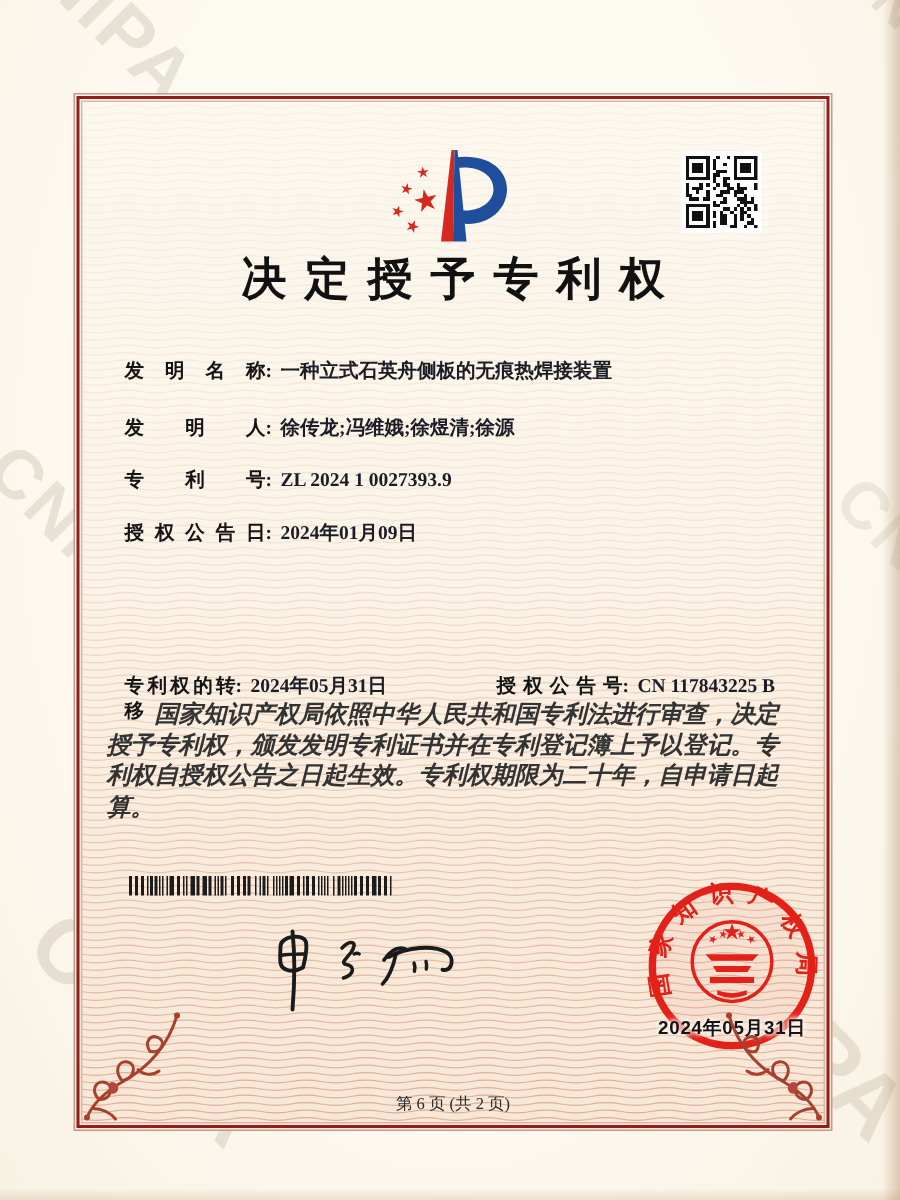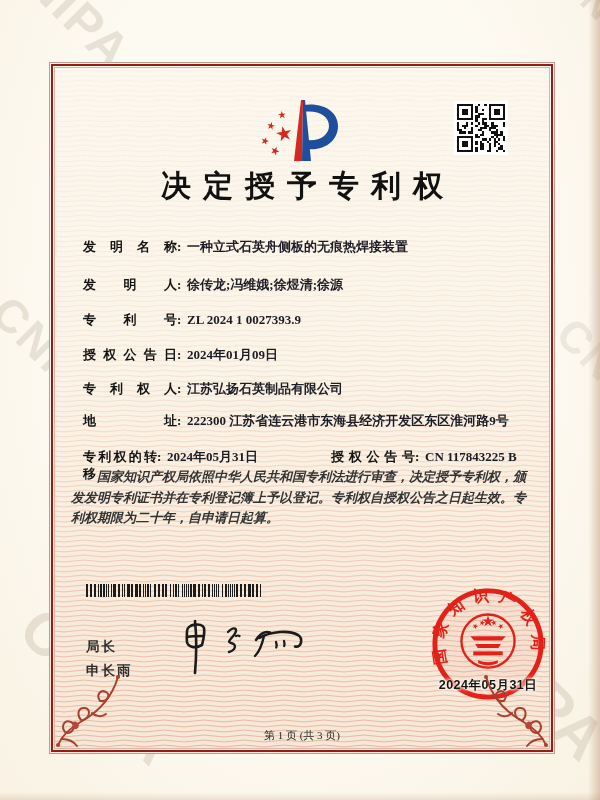--- a/index.html
+++ b/index.html
@@ -29,21 +29,21 @@
   .title{position:absolute;left:0;right:0;top:103px;text-align:center;
     font-size:30px;font-weight:bold;color:#111;letter-spacing:12px;padding-left:12px;}
   .f-row{position:absolute;left:33px;font-size:13px;line-height:17px;color:#141414;}
   .f-label{display:inline-block;width:94px;text-align:justify;text-align-last:justify;
     font-weight:bold;vertical-align:top;}
   .f-colon{display:inline-block;width:10px;font-weight:bold;vertical-align:top;}
   .f-value{display:inline-block;width:345px;font-weight:bold;color:#1c1c26;vertical-align:top;}
   .g-label{display:inline-block;width:74px;text-align:justify;text-align-last:justify;font-weight:bold;vertical-align:top;}
   .g-value{display:inline-block;font-weight:bold;color:#1c1c26;vertical-align:top;}
   .g-right{position:absolute;left:248px;top:0;font-family:Liberation Serif, serif;}
-  .body-text{position:absolute;left:21px;right:21px;top:404px;font-size:13px;line-height:20.6px;
+  .body-text{position:absolute;left:21px;right:21px;top:404px;font-size:16px;line-height:20.6px;
     font-style:italic;font-weight:bold;color:#333;}
   .body-text p{margin:0;text-indent:2em;}
   .barcode{position:absolute;left:36px;top:521px;width:180px;height:13px;display:flex;align-items:stretch;}
   .barcode div{background:#1c1c1c;height:100%;}
   .officer{position:absolute;left:36px;top:572px;font-family:"Liberation Sans","DejaVu Sans",sans-serif;
     font-size:13.5px;font-weight:bold;color:#2c2c2c;letter-spacing:2px;line-height:24px;}
   .signature{position:absolute;left:123px;top:546px;width:150px;height:82px;}
   .seal{position:absolute;left:379px;top:522px;width:118px;height:118px;}
   .seal-date{position:absolute;left:379px;top:614px;width:118px;text-align:center;
     font-family:"Liberation Sans","DejaVu Sans",sans-serif;font-size:12.5px;font-weight:bold;color:#141414;
@@ -353,26 +353,20 @@
       </div>
       <div class="f-row" style="top:213px;">
         <span class="f-label">发明人</span><span class="f-colon">:</span><span class="f-value">徐传龙;冯维娥;徐煜清;徐源</span>
       </div>
       <div class="f-row" style="top:248px;">
         <span class="f-label">专利号</span><span class="f-colon">:</span><span class="f-value">ZL 2024 1 0027393.9</span>
       </div>
       <div class="f-row" style="top:283px;">
         <span class="f-label">授权公告日</span><span class="f-colon">:</span><span class="f-value">2024年01月09日</span>
       </div>
-      <div class="f-row" style="top:317px;">
-        <span class="f-label">专利权人</span><span class="f-colon">:</span><span class="f-value">江苏弘扬石英制品有限公司</span>
-      </div>
-      <div class="f-row" style="top:349px;">
-        <span class="f-label">地址</span><span class="f-colon">:</span><span class="f-value">222300 江苏省连云港市东海县经济开发区东区淮河路9号</span>
-      </div>
       <div class="f-row" style="top:385px;width:460px;">
         <span class="g-label">专利权的转移</span><span class="f-colon">:</span><span class="g-value">2024年05月31日</span>
         <span class="g-right">
           <span class="g-label" style="width:84px;">授权公告号</span><span class="f-colon">:</span><span class="g-value">CN 117843225 B</span>
         </span>
       </div>
 
       <div class="body-text">
         <p>国家知识产权局依照中华人民共和国专利法进行审查，决定授予专利权，颁发发明专利证书并在专利登记簿上予以登记。专利权自授权公告之日起生效。专利权期限为二十年，自申请日起算。</p>
       </div>
@@ -429,24 +423,20 @@
           <div style="width: 1px; margin-right: 1px;"></div>
           <div style="width: 2px; margin-right: 2px;"></div>
           <div style="width: 2px; margin-right: 2px;"></div>
           <div style="width: 2px; margin-right: 2px;"></div>
           <div style="width: 3px; margin-right: 1px;"></div>
           <div style="width: 2px; margin-right: 2px;"></div>
           <div style="width: 2px; margin-right: 2px;"></div>
           <div style="width: 1px; margin-right: 2px;"></div>
         </div>
 
-      <div class="officer">
-        <div>局长</div>
-        <div>申长雨</div>
-      </div>
 
       <svg class="signature" viewBox="0 0 150 82" fill="none" stroke="#1b1b1b" stroke-linecap="round" stroke-linejoin="round">
         <path stroke-width="2.6" d="M14,22 C14,15 29,13 31,19 C32,25 30,32 29,36 C22,40 15,38 14,33 C13.5,29 14,25 14,22 Z"></path>
         <path stroke-width="2.4" d="M14,28 C19,27 26,27 30,27"></path>
         <path stroke-width="2.6" d="M22,12 C23.5,26 23.5,46 22,64"></path>
         <path stroke-width="2.4" d="M55,23 C61,17 66,19 61,26 C57,31 54,33 58,34 C64,35 63,41 56,43"></path>
         <path stroke-width="2.2" d="M63,27 C64.5,26.3 65.5,26.3 66.5,27"></path>
         <path stroke-width="2.5" d="M83,31 C87,25 92,22 97,23.5"></path>
         <path stroke-width="2.6" d="M86,29 C99,22 116,21 125,26 C130,29 129,39 122,37.5"></path>
         <path stroke-width="2.4" d="M91,27 C89,36 86,43 82,47"></path>
@@ -494,20 +484,20 @@
         <path d="M30,50 C24,44 26,36 33,37 C39,38 38,47 31,49"></path>
         <path d="M14,62 C8,56 12,48 19,51 C25,54 21,62 15,62"></path>
         <path d="M48,30 C44,24 48,18 54,21 C59,24 55,31 49,30"></path>
         <path d="M22,58 C18,52 22,48 26,52 C28,55 26,59 22,58" fill="#b5473a" stroke="none"></path>
         <path d="M40,42 C44,46 50,46 54,43"></path>
         <path d="M10,68 C16,68 22,71 25,75"></path>
         <circle cx="6" cy="74" r="2" fill="#a8402e" stroke="none"></circle>
         <circle cx="66" cy="6" r="2" fill="#a8402e" stroke="none"></circle>
       </svg>
 
-      <div class="page-num">第 1 页 (共 3 页)</div>
+      <div class="page-num">第 6 页 (共 2 页)</div>
     </div>
   </div>
 
 
   <div class="edge-right"></div>
   <div class="edge-bottom"></div>
 </div>
 
 </body></html>

